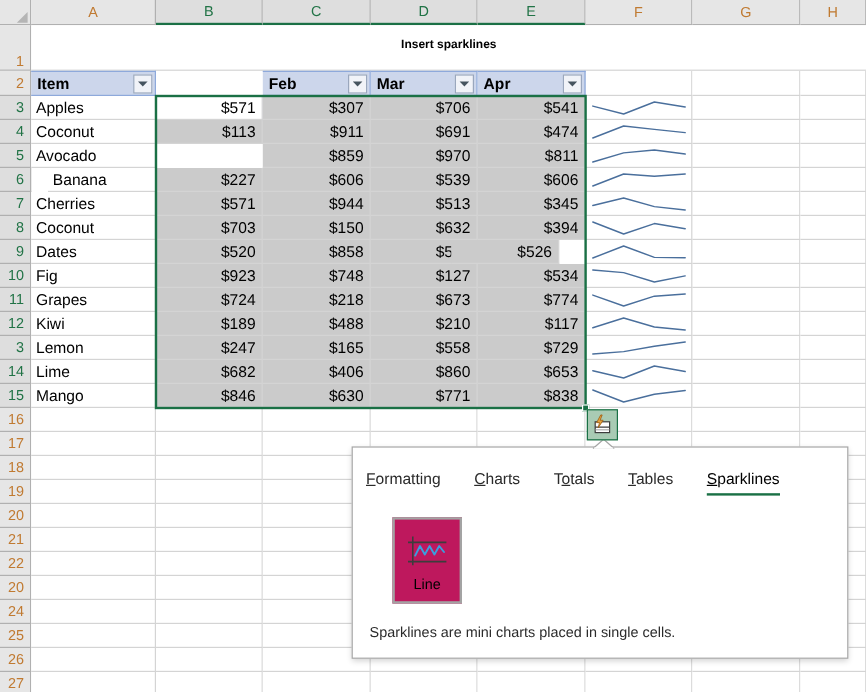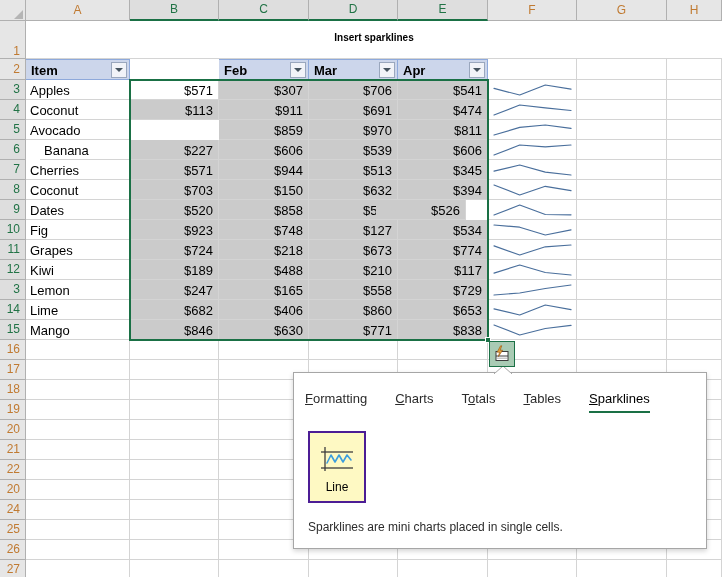--- a/index.html
+++ b/index.html
@@ -199,22 +199,23 @@
     width: 58px; height: 72px;
     margin-right: 6px;
     display: flex; flex-direction: column;
     align-items: center; justify-content: flex-start;
     padding-top: 9px;
     border: 2px solid transparent;
     background: transparent;
     cursor: default;
   }
   .qa-tile.selected {
-    border: 2px solid #4c1d95;
-    background: #fef9c3;
+    border: 2px solid #a3a3a3;
+    background: #be185d;
+    margin-left: 19px;
   }
   .qa-tile .glyph { height: 34px; display: flex; align-items: center; }
   .qa-tile .lbl { font-size: 12px; color: #000; margin-top: 4px; white-space: nowrap; }
 
   .qa-desc {
     position: absolute; left: 14px; bottom: 14px;
     font-size: 12px; color: #2b2b2b;
     white-space: nowrap;
   }
 </style>

